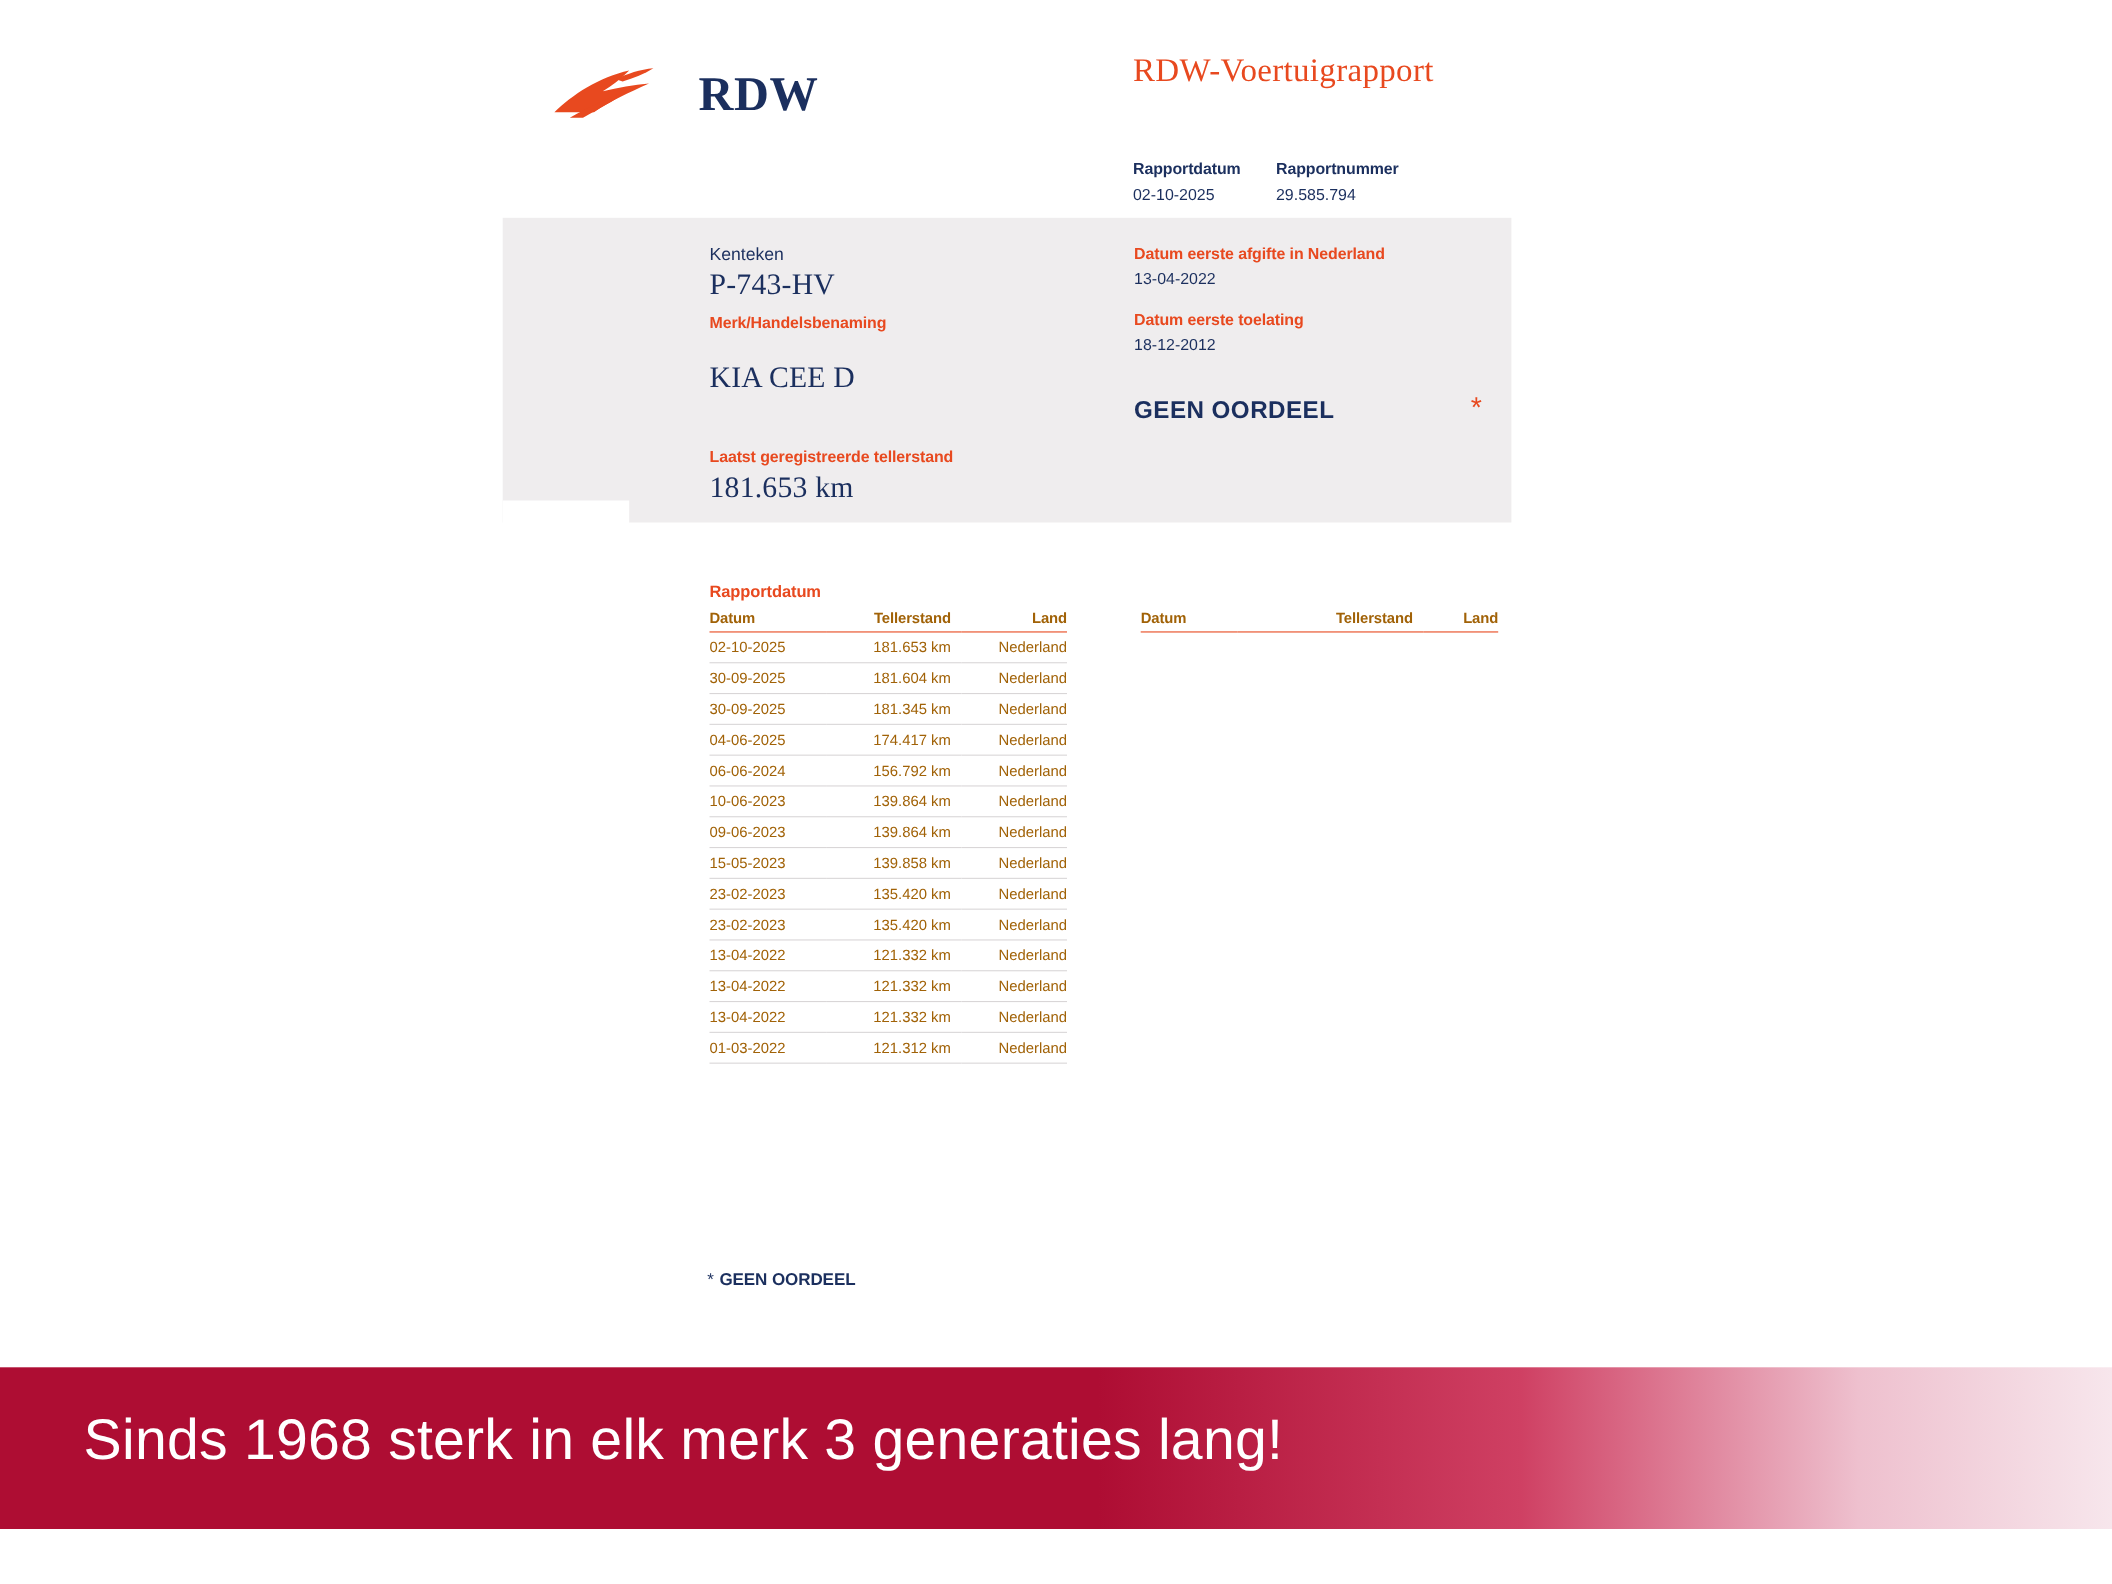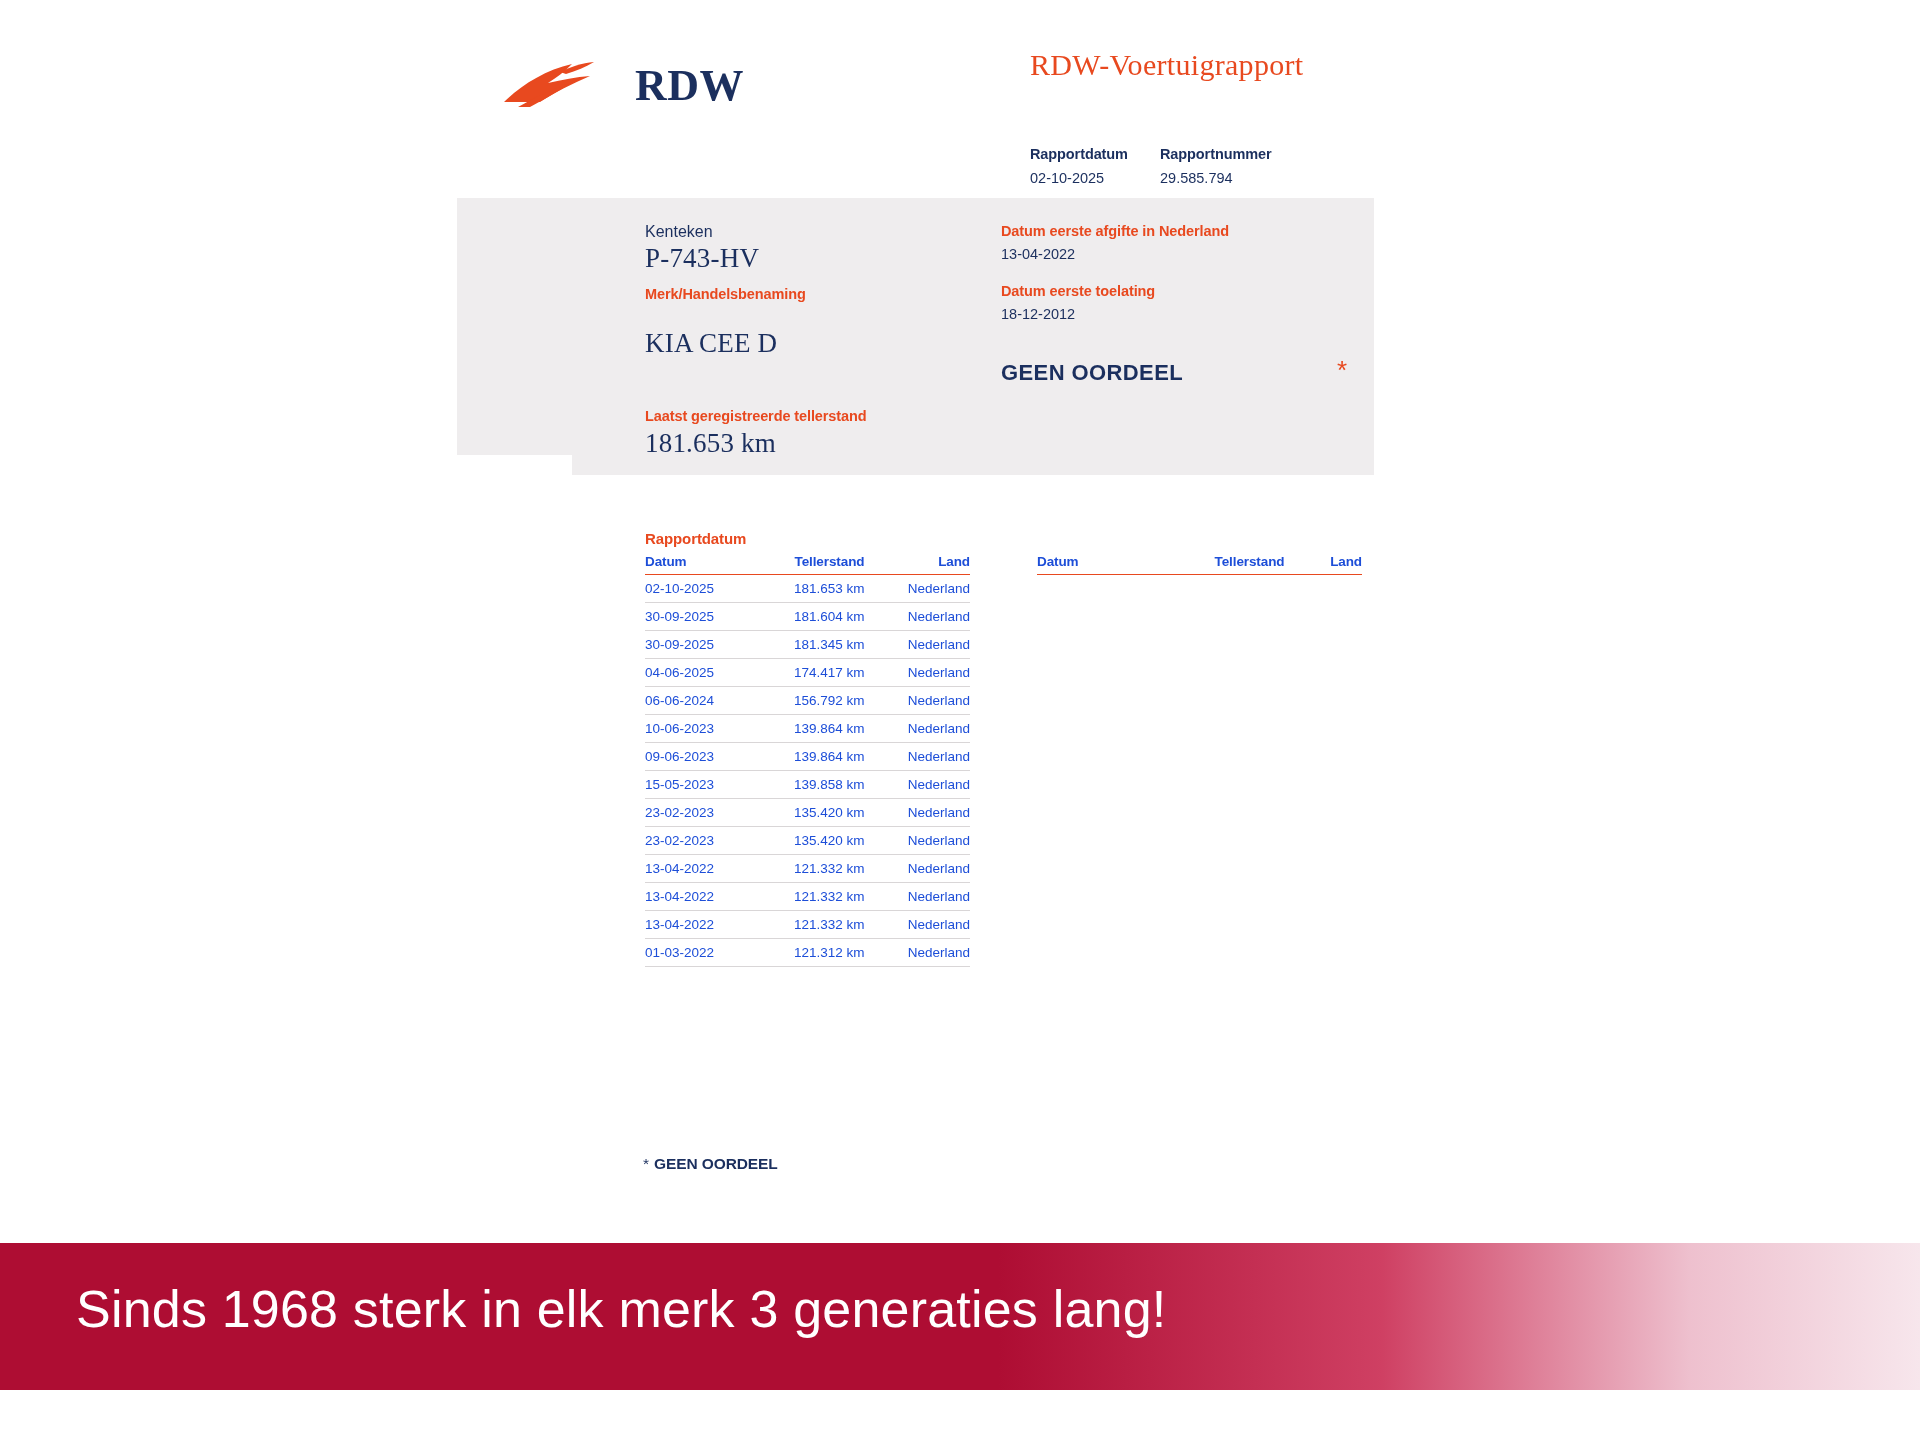--- a/index.html
+++ b/index.html
@@ -76,21 +76,21 @@
     width: 917px; height: 277px;
     background: #efedee;
   }
   .panel-notch {
     position: absolute;
     left: 457px; top: 455px;
     width: 115px; height: 40px;
     background: #ffffff;
   }
   .panel .fl { position: absolute; left: 188px; }
-  .panel .fr { position: absolute; left: 544px; }
+  .panel .fr { position: absolute; left: 574px; }
   .lbl-o {
     font-size: 14.5px;
     font-weight: 700;
     color: #e8491f;
     letter-spacing: -0.1px;
     white-space: nowrap;
   }
   .big-val {
     font-family: "Liberation Serif", serif;
     font-size: 27px;
@@ -122,21 +122,21 @@
     left: 645px; top: 530px;
     font-size: 15px;
     font-weight: 700;
     color: #e8491f;
     letter-spacing: -0.1px;
   }
   table.meters {
     position: absolute;
     border-collapse: collapse;
     font-size: 13.5px;
-    color: #1d4ed8;
+    color: #a16207;
   }
   table.meters.left  { left: 645px; top: 552px; width: 325px; }
   table.meters.right { left: 1037px; top: 552px; width: 325px; }
   table.meters th {
     font-size: 13.5px;
     font-weight: 700;
     letter-spacing: -0.1px;
     padding: 2px 0 5px 0;
     border-bottom: 1.5px solid #e8491f;
     text-align: left;

